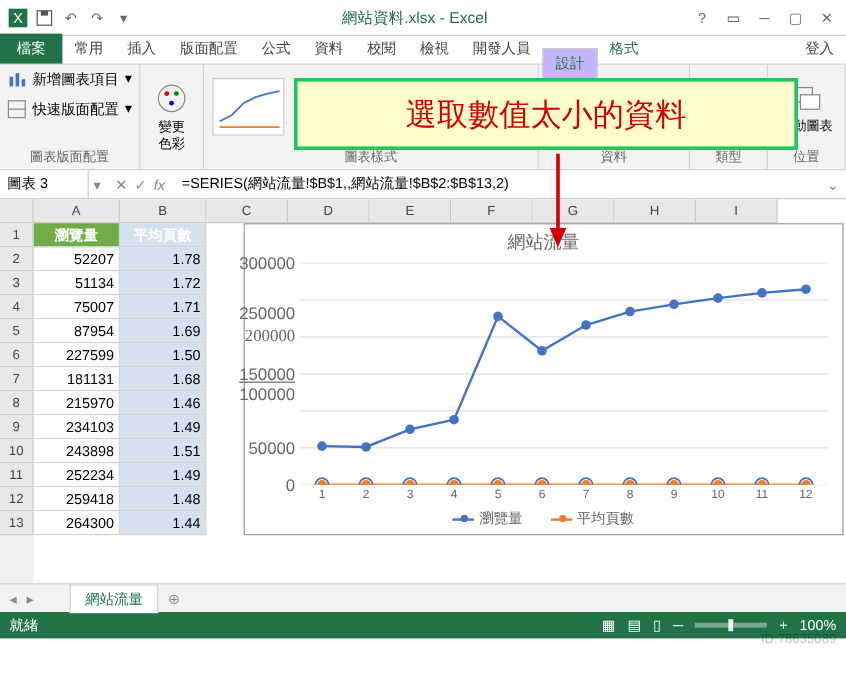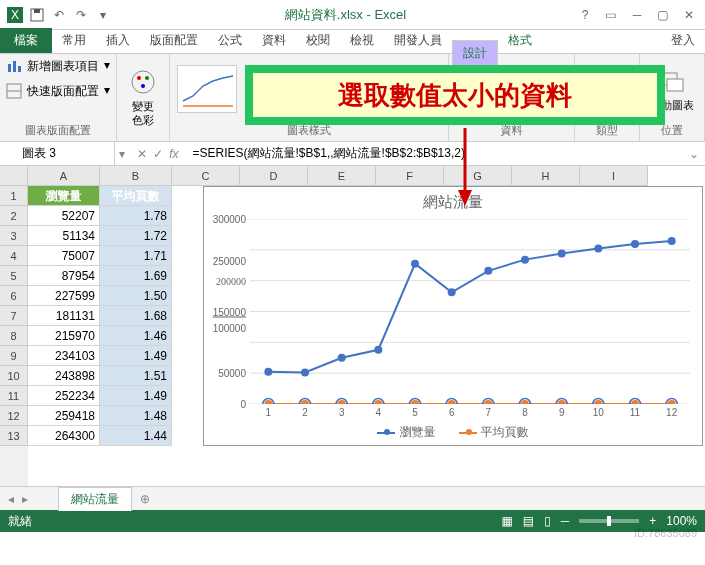--- a/index.html
+++ b/index.html
@@ -18,46 +18,46 @@
 .ribbon{height:88px;background:#f3f3f3;border-bottom:1px solid #ccc;display:flex}
 .rgroup{border-right:1px solid #d4d4d4;padding:3px 6px;display:flex;flex-direction:column;justify-content:space-between}
 .rgroup-label{text-align:center;color:#666;font-size:11px;padding-top:2px}
 .rgroup-body{display:flex;align-items:center;gap:6px;flex:1}
 .rbtn{display:flex;flex-direction:column;align-items:center;justify-content:center;padding:2px 4px;cursor:pointer}
 .rbtn-icon{width:32px;height:32px;display:flex;align-items:center;justify-content:center}
 .rbtn-label{font-size:11px;text-align:center;line-height:1.2;margin-top:2px}
 .small-row{display:flex;align-items:flex-start;gap:5px;padding:1px 0}
 .chart-style{width:60px;height:48px;border:1px solid #ccc;background:#fff;display:inline-block;margin:1px;position:relative}
 .formula-bar{height:24px;border-bottom:1px solid #ccc;display:flex;align-items:center;background:#fff}
-.namebox{width:115px;border-right:1px solid #ccc;padding:0 22px;height:100%;display:flex;align-items:center}
+.namebox{width:74px;border-right:1px solid #ccc;padding:0 6px;height:100%;display:flex;align-items:center}
 .fb-btns{display:flex;gap:6px;padding:0 8px;color:#888}
 .fb-input{flex:1;padding:0 6px}
 .sheet{display:flex;height:320px;position:relative}
 .rowheads{width:28px;background:#f0f0f0}
 .corner{height:20px;background:#e8e8e8;border-right:1px solid #ccc;border-bottom:1px solid #ccc}
 .rowhead{height:20px;border-right:1px solid #ccc;border-bottom:1px solid #ccc;text-align:center;line-height:20px;background:#e8e8e8;color:#444;font-size:11px}
 .gridarea{flex:1;position:relative;overflow:hidden}
 .colheads{display:flex;height:20px}
 .colhead{border-right:1px solid #ccc;border-bottom:1px solid #ccc;text-align:center;line-height:20px;background:#e8e8e8;color:#444;font-size:11px}
 .row{display:flex;height:20px}
 .cell{border-right:1px solid #d4d4d4;border-bottom:1px solid #d4d4d4;padding:0 4px;line-height:20px;text-align:right;font-size:12px;overflow:hidden}
 .cell.hdr{background:#70ad47;color:#fff;text-align:center;font-weight:bold}
 .cell.sel{background:#d4e2f0}
 .colA{width:72px}.colB{width:72px}
 .chart-obj{position:absolute;left:175px;top:20px;width:500px;height:260px;background:#fff;border:1px solid #999}
 .chart-title{text-align:center;color:#666;font-size:15px;padding:6px}
 .plot{position:absolute;left:46px;top:32px;width:440px;height:185px}
 .yaxis{position:absolute;left:0;top:32px;width:44px;height:185px}
-.ytick{position:absolute;right:2px;font-size:10px;color:#666;transform:translateY(-50%)}
+.ytick{position:absolute;right:2px;font-size:14px;color:#666;transform:translateY(-50%)}
 .xaxis{position:absolute;left:46px;bottom:24px;width:440px;height:14px}
 .xtick{position:absolute;font-size:10px;color:#666;transform:translateX(-50%)}
 .legend{position:absolute;bottom:4px;left:0;right:0;text-align:center;font-size:11px;color:#666}
 .leg-item{display:inline-flex;align-items:center;gap:4px;margin:0 10px}
 .leg-mark{width:18px;height:2px;position:relative}
-.callout{position:absolute;left:245px;top:65px;width:420px;height:60px;background:#ffffcc;border:8px solid #22c55e;display:flex;align-items:center;justify-content:center;color:#d00000;font-size:26px;font-weight:bold;z-index:10}
+.callout{position:absolute;left:245px;top:65px;width:420px;height:60px;background:#ffffcc;border:3px solid #22c55e;display:flex;align-items:center;justify-content:center;color:#d00000;font-size:26px;font-weight:normal;z-index:10}
 .callout-arrow{position:absolute;left:455px;top:128px;z-index:10}
 .sheettabs{height:24px;border-top:1px solid #ccc;display:flex;align-items:center;background:#f3f3f3}
 .sheettab{padding:3px 12px;background:#fff;border:1px solid #ccc;border-bottom:none;margin-left:30px;color:#217346}
 .statusbar{height:22px;background:#217346;color:#fff;display:flex;align-items:center;justify-content:space-between;padding:0 8px;font-size:11px}
 .watermark{position:absolute;right:8px;bottom:26px;color:rgba(0,0,0,0.25);font-size:11px}
 svg{display:block}
 </style>
 </head>
 <body>
 

